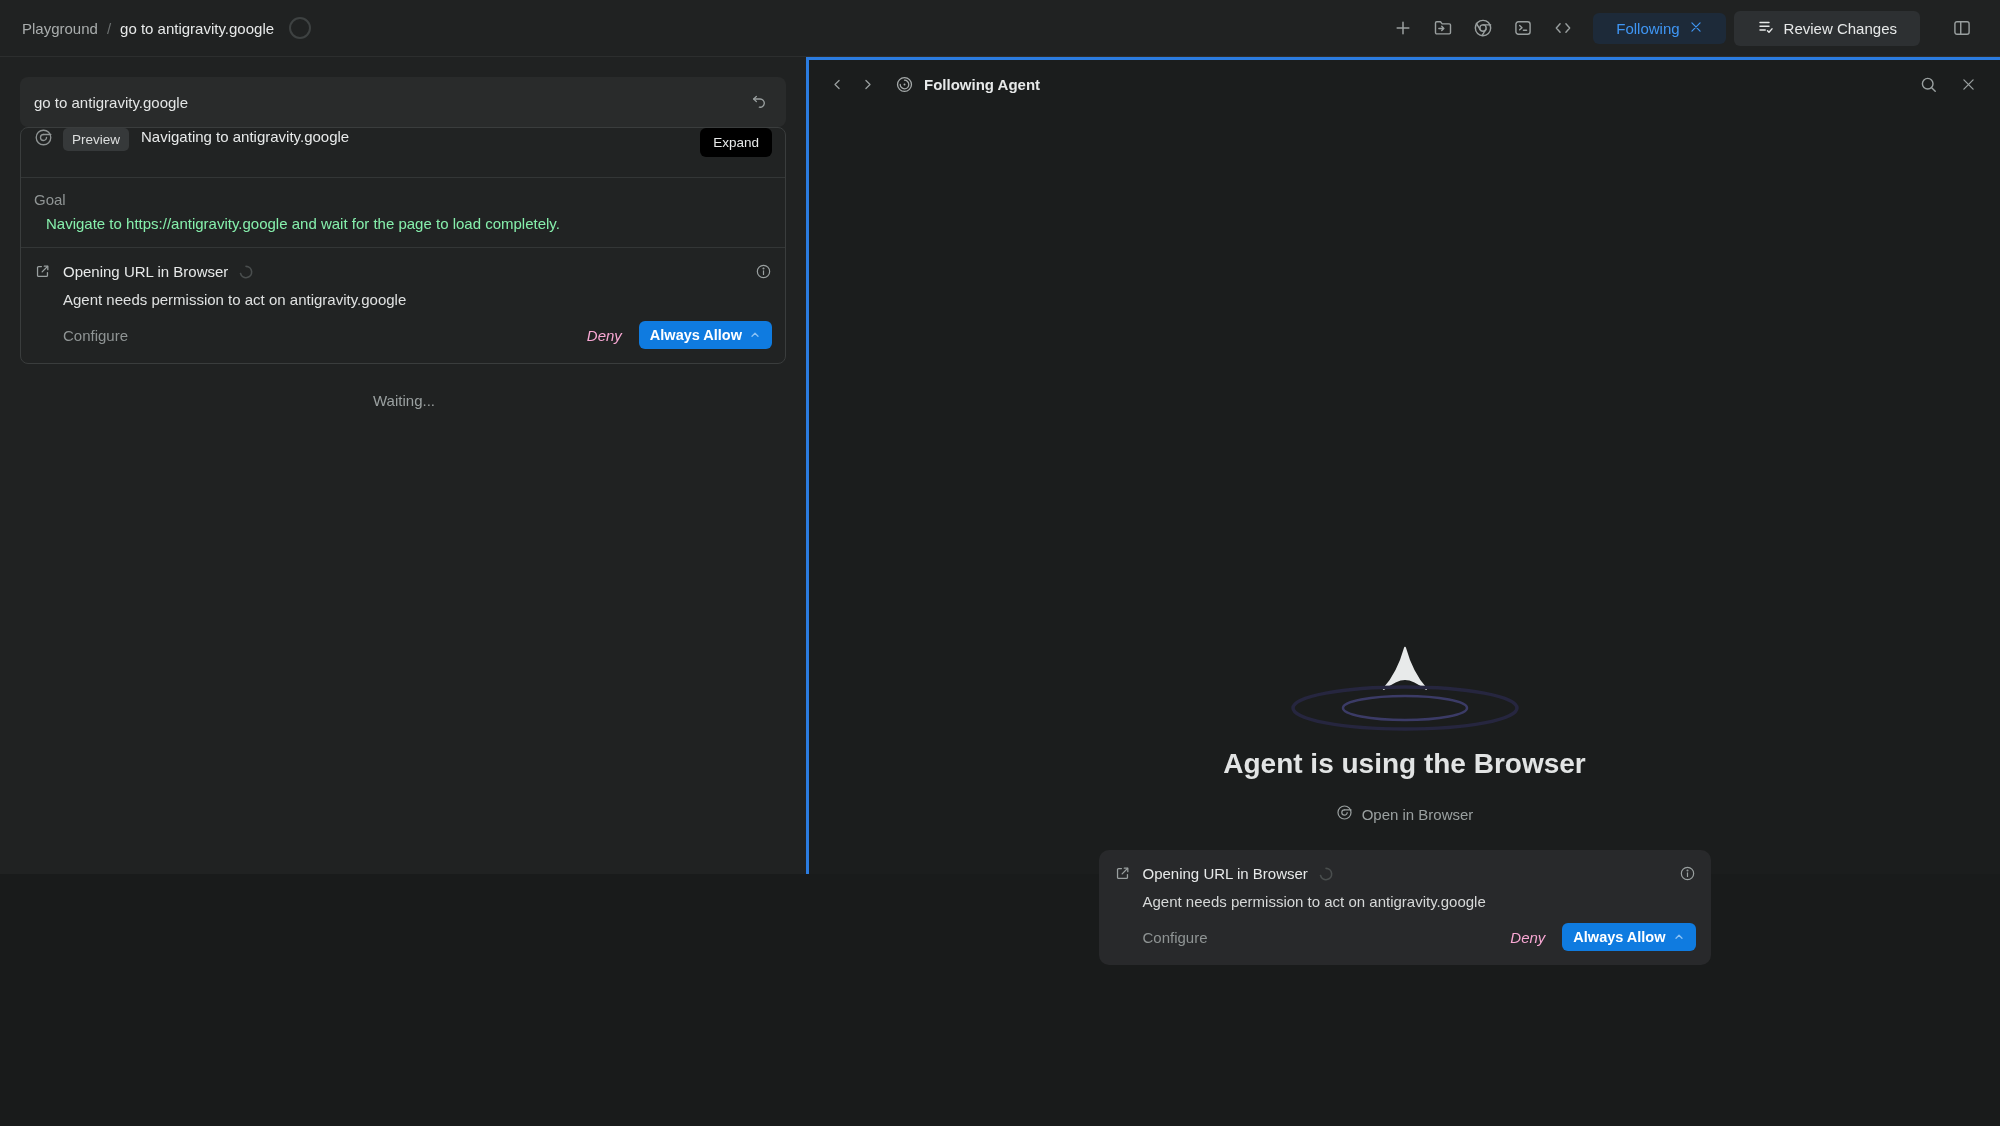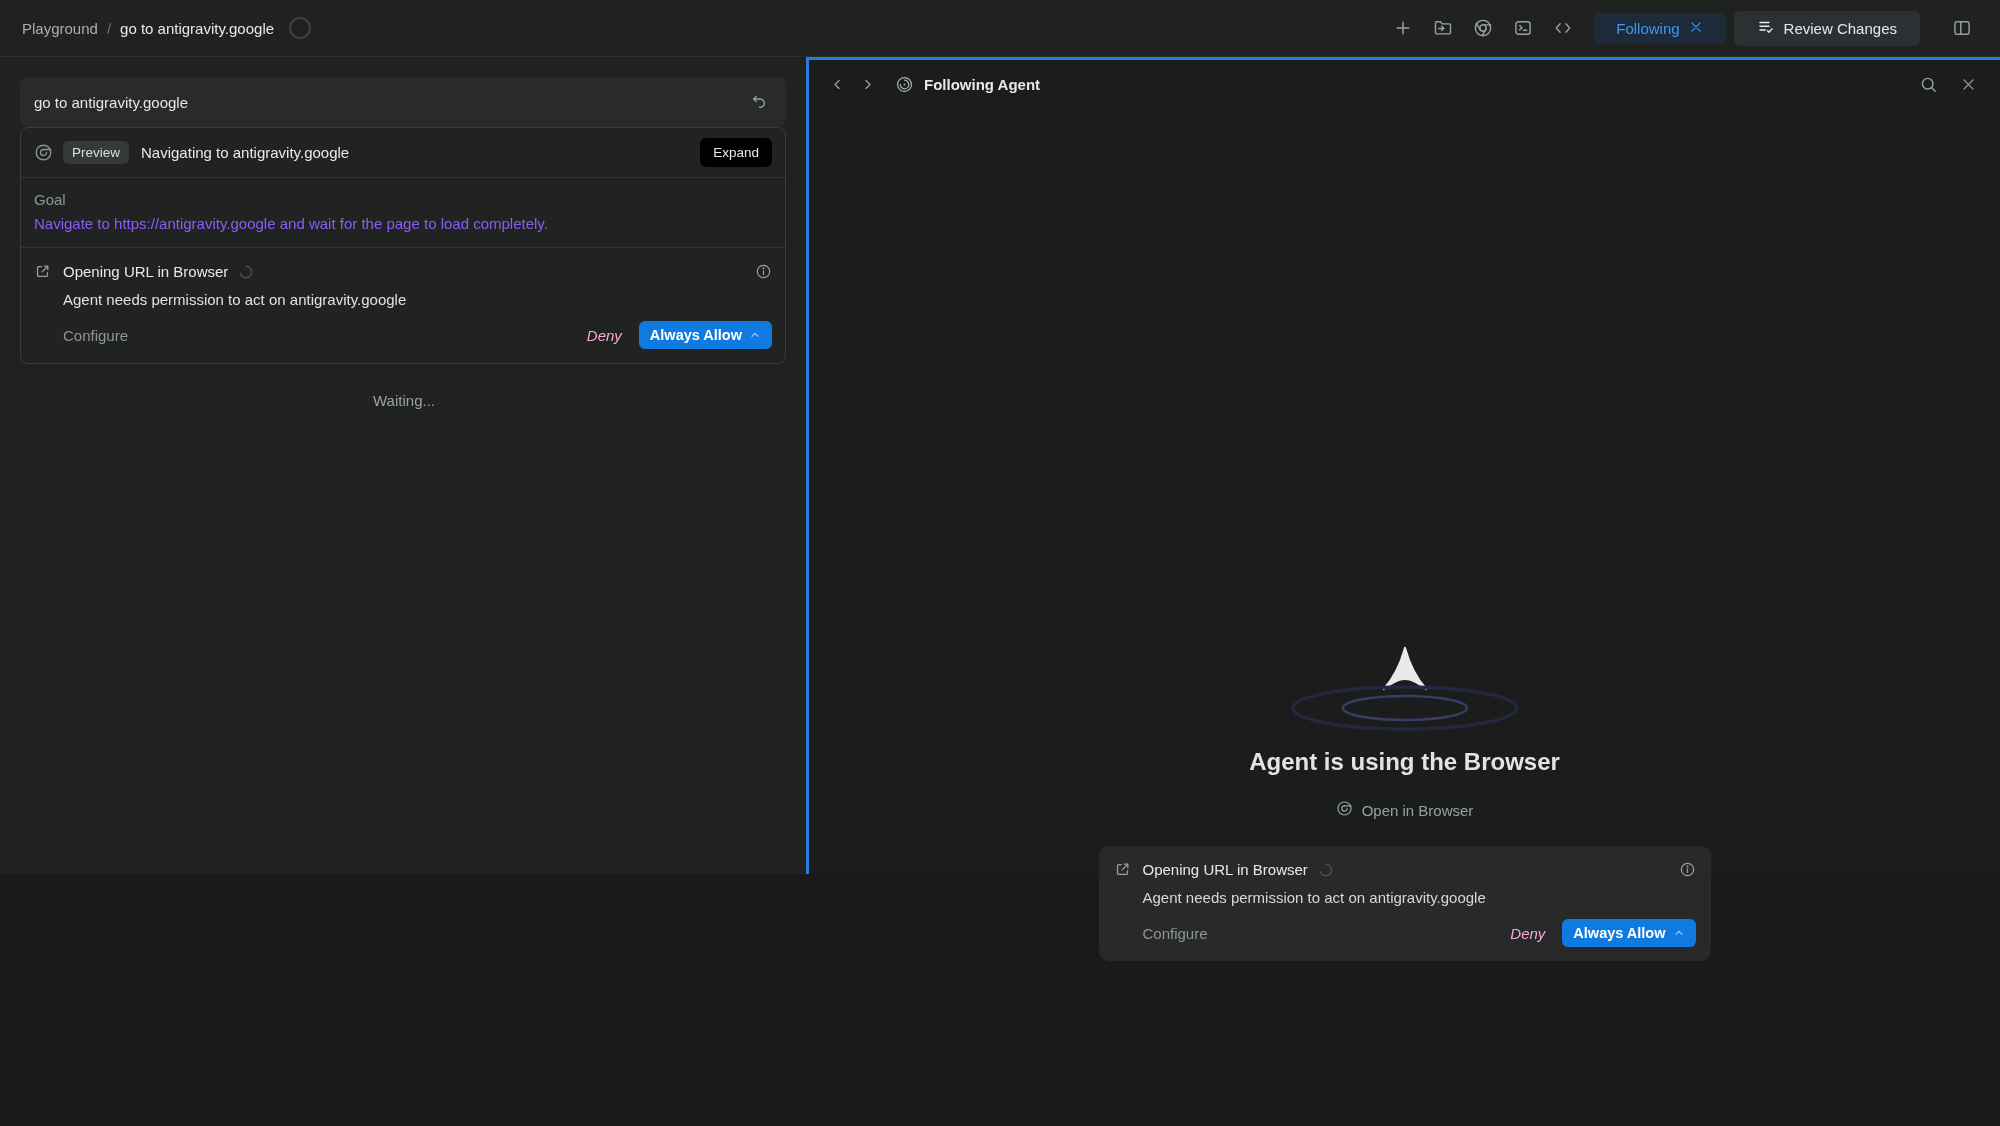--- a/index.html
+++ b/index.html
@@ -32,30 +32,30 @@
     display:flex; flex-direction:column; min-width:0;gap:41px; }
 
   
   .prompt-box { margin-top:20px; height:50px; background:#292b2b; border-radius:8px;
     display:flex; align-items:center; padding:0 14px; }
   .prompt-input { flex:1; background:transparent; border:none; outline:none; color:#e3e5e5;
     font-size:15px; font-family:inherit; }
   .thought-row { display:flex; align-items:center; gap:12px; color:#9aa0a0; margin:27px 2px 18px; cursor:pointer; }
 
   .agent-card { border:1px solid #3a3d3d; border-radius:8px; background:#212323; }
-  .card-head { display:flex; align-items:center; height:50px; padding:0 13px; gap:10px;
+  .card-head { display:flex; align-items:flex-start; height:50px; padding:0 13px; gap:10px;
     border-bottom:1px solid #333636; }
   .browser-ic { color:#8f9494; display:flex; }
   .badge { background:#36393a; color:#dddfdf; font-size:13.5px; padding:4px 9px; border-radius:5px; }
   .card-title { color:#e7e9e9; margin-left:2px; }
   .expand-btn { margin-left:auto; background:#000000; color:#e7e9e9; border:none; cursor:pointer;
     font-size:13.5px; font-family:inherit; padding:7px 13px; border-radius:6px; }
   .goal-sec { padding:13px 13px 15px; border-bottom:1px solid #333636; }
   .goal-label { color:#8f9494; margin-bottom:7px; }
-  .goal-text { color:#8b5cf6; }
+  .goal-text { color:#86efac;margin-left:12px; }
 
   .tool-sec { padding:15px 13px 14px; }
   .tool-head { display:flex; align-items:center; }
   .tool-head .ext { color:#9aa0a0; display:flex; margin-right:12px; }
   .tool-title { color:#e7e9e9; }
   .arc-spinner { color:#4a4e4e; display:flex; margin-left:10px; }
   .info-ic { margin-left:auto; color:#9aa0a0; display:flex; cursor:pointer; }
   .tool-perm { margin:11px 0 13px 29px; color:#dfe1e1; }
   .tool-actions { display:flex; align-items:center; margin-left:29px; }
   .configure-link { color:#8f9494; cursor:pointer; }
@@ -71,21 +71,21 @@
   .rp-header { height:48px; flex:none; display:flex; align-items:center; padding:0 16px; }
   .nav-chevs { display:flex; align-items:center; gap:6px; color:#7d8282; }
   .spiral-ic { color:#a6abab; display:flex; margin:0 10px 0 16px; }
   .rp-title { font-weight:600; color:#e7e9e9; }
   .rp-header-right { margin-left:auto; display:flex; align-items:center; gap:8px; }
   .rp-body { flex:1; position:relative; }
   .center-stack { position:absolute; top:495px; left:0; right:0;
     display:flex; flex-direction:column; align-items:center; }
   .logo-a { display:block; }
   .logo-rings { display:block; margin-top:-12px; }
-  .headline { margin-top:14px; font-size:24px; font-weight:700; color:#e2e4e4; }
+  .headline { margin-top:14px; font-size:28px; font-weight:700; color:#e2e4e4; }
   .open-row { margin-top:24px; display:flex; align-items:center; gap:9px; color:#9aa0a0; cursor:pointer; }
   .rp-card { margin-top:26px; width:612px; background:#28292b; border-radius:10px; padding:15px 15px 14px; }
   .rp-card .tool-perm { color:#d6d8d8; }
 </style>
 </head>
 <body>
 
 <div class="app">
 
   <div class="topbar">

